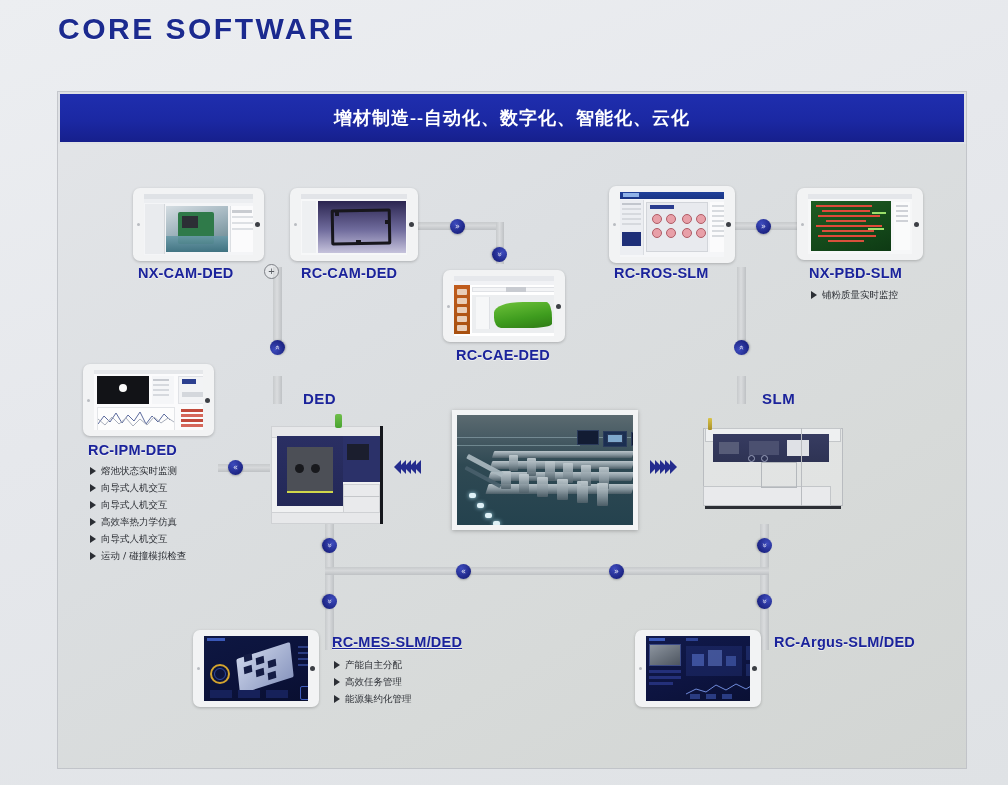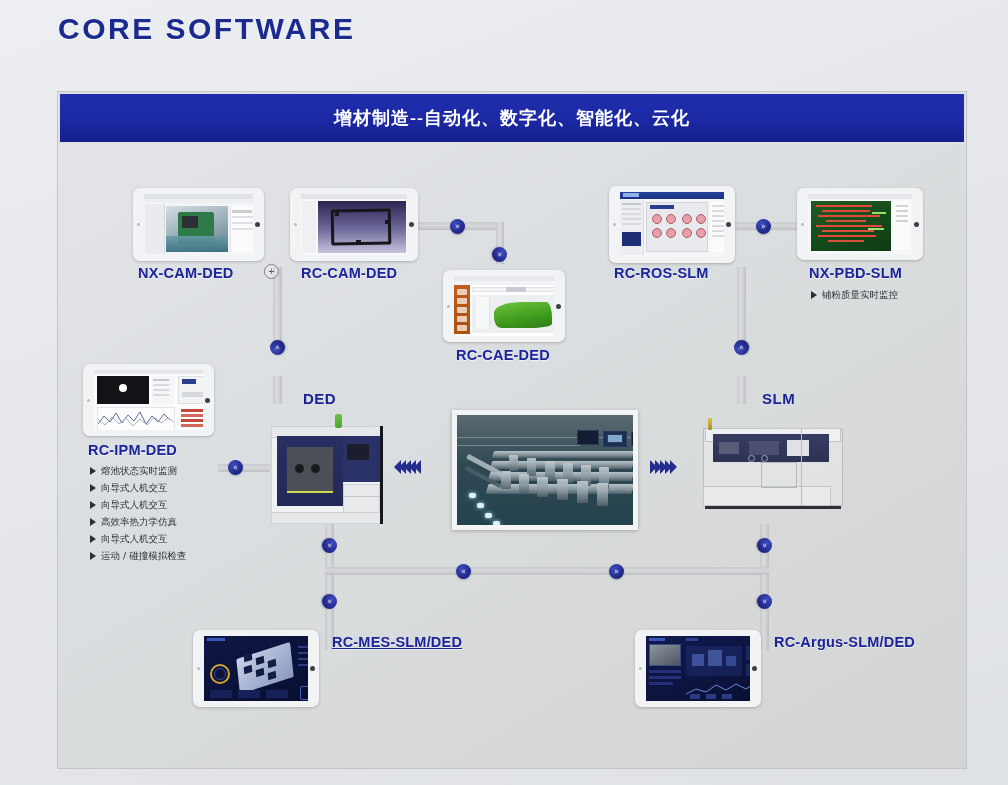--- a/index.html
+++ b/index.html
@@ -598,20 +598,34 @@
       <div class="ui-box" style="left:94px;top:28px;width:26px;height:2px;background:#2a3c82;"></div>
       <div class="ui-box" style="left:6px;top:54px;width:22px;height:8px;background:#16215a;"></div>
       <div class="ui-box" style="left:34px;top:54px;width:22px;height:8px;background:#16215a;"></div>
       <div class="ui-box" style="left:62px;top:54px;width:22px;height:8px;background:#16215a;"></div>
       <div class="ui-box" style="left:96px;top:50px;width:18px;height:14px;border:1px solid #3f5cbb;border-radius:2px;"></div>
     </div>
     <div class="homebtn"></div>
     <div class="cam"></div>
   </div>
   <div class="prod-label" style="left:274px; top:542px;text-decoration:underline;">RC-MES-SLM/DED</div>
+  <div class="bullets" style="left:276px; top:566px;">
+    <div class="bullet">
+        <span class="tri"></span>
+        <span>产能自主分配</span>
+      </div>
+    <div class="bullet">
+        <span class="tri"></span>
+        <span>高效任务管理</span>
+      </div>
+    <div class="bullet">
+        <span class="tri"></span>
+        <span>能源集约化管理</span>
+      </div>
+  </div>
 
   <div class="tablet" style="left:577px; top:538px; width:126px; height:77px;">
     <div class="screen" style="background:linear-gradient(160deg,#111a4c 0%,#0d1440 60%,#0a1034 100%);">
       <div class="ui-box" style="left:3px;top:2px;width:16px;height:3px;background:#3a58b8;"></div>
       <div class="ui-box" style="left:40px;top:2px;width:12px;height:3px;background:#2c4192;"></div>
       <div class="ui-box" style="left:3px;top:8px;width:32px;height:22px;background:linear-gradient(150deg,#8d959f,#4d5560);border:1px solid #3b4a86;"></div>
       <div class="ui-box" style="left:3px;top:34px;width:32px;height:3px;background:#24307a;"></div>
       <div class="ui-box" style="left:3px;top:40px;width:32px;height:3px;background:#24307a;"></div>
       <div class="ui-box" style="left:3px;top:46px;width:24px;height:3px;background:#24307a;"></div>
       <div class="ui-box" style="left:40px;top:10px;width:56px;height:30px;background:rgba(50,70,160,.25);"></div>

